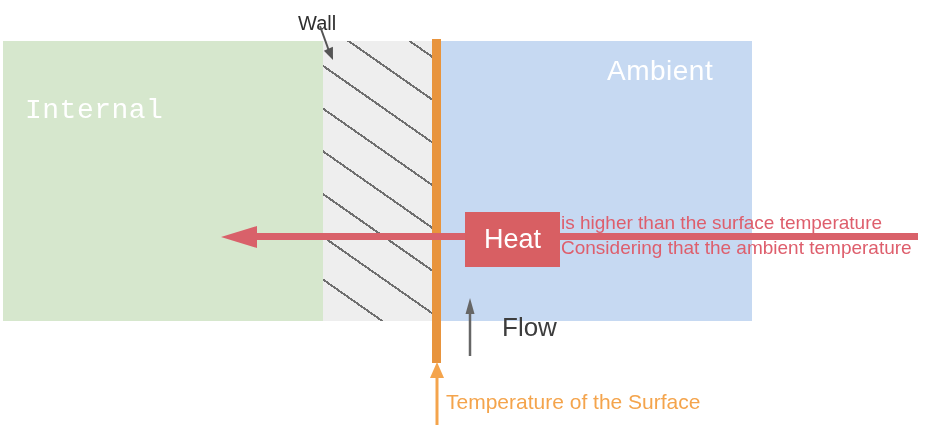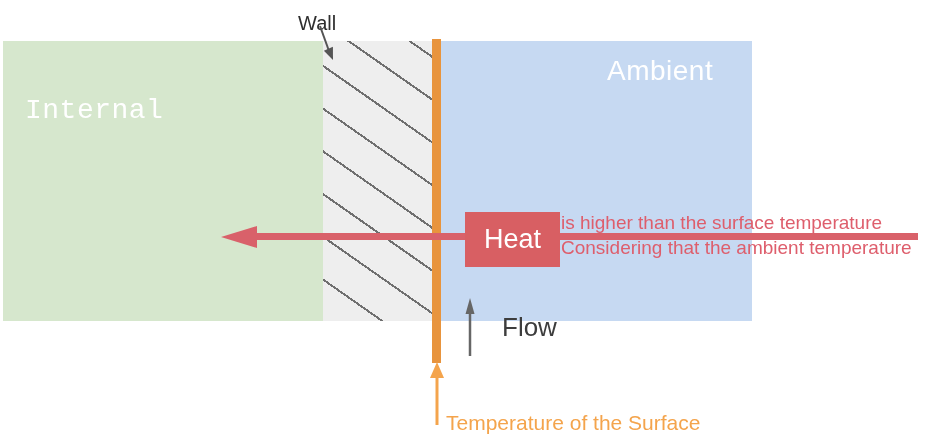--- a/index.html
+++ b/index.html
@@ -66,21 +66,21 @@
   .flow-arrow{position:absolute;left:460px;top:296px;}
   .flow-arrow line{stroke:var(--flow-arrow,#666666);stroke-width:2.5;}
   .flow-arrow polygon{fill:var(--flow-arrow,#666666);}
   .flow-label{position:absolute;left:486px;top:312px;color:#3d3d3d;font-size:26px;margin-left:16px;}
 
   .surface-arrow{position:absolute;left:427px;top:361px;}
   .surface-arrow line{stroke:var(--surface-accent,#f3a04b);stroke-width:3;}
   .surface-arrow polygon{fill:var(--surface-accent,#f3a04b);}
   .surface-label{
     position:absolute;left:446px;top:390px;
-    color:var(--surface-accent,#f3a04b);font-size:21px;margin-top:21px;
+    color:var(--surface-accent,#f3a04b);font-size:21px;
   }
 </style>
 </head>
 <body>
 
 <div class="canvas">
 
   <div class="region region-internal">
     <span class="region-label internal-label">Internal</span>
   </div>

